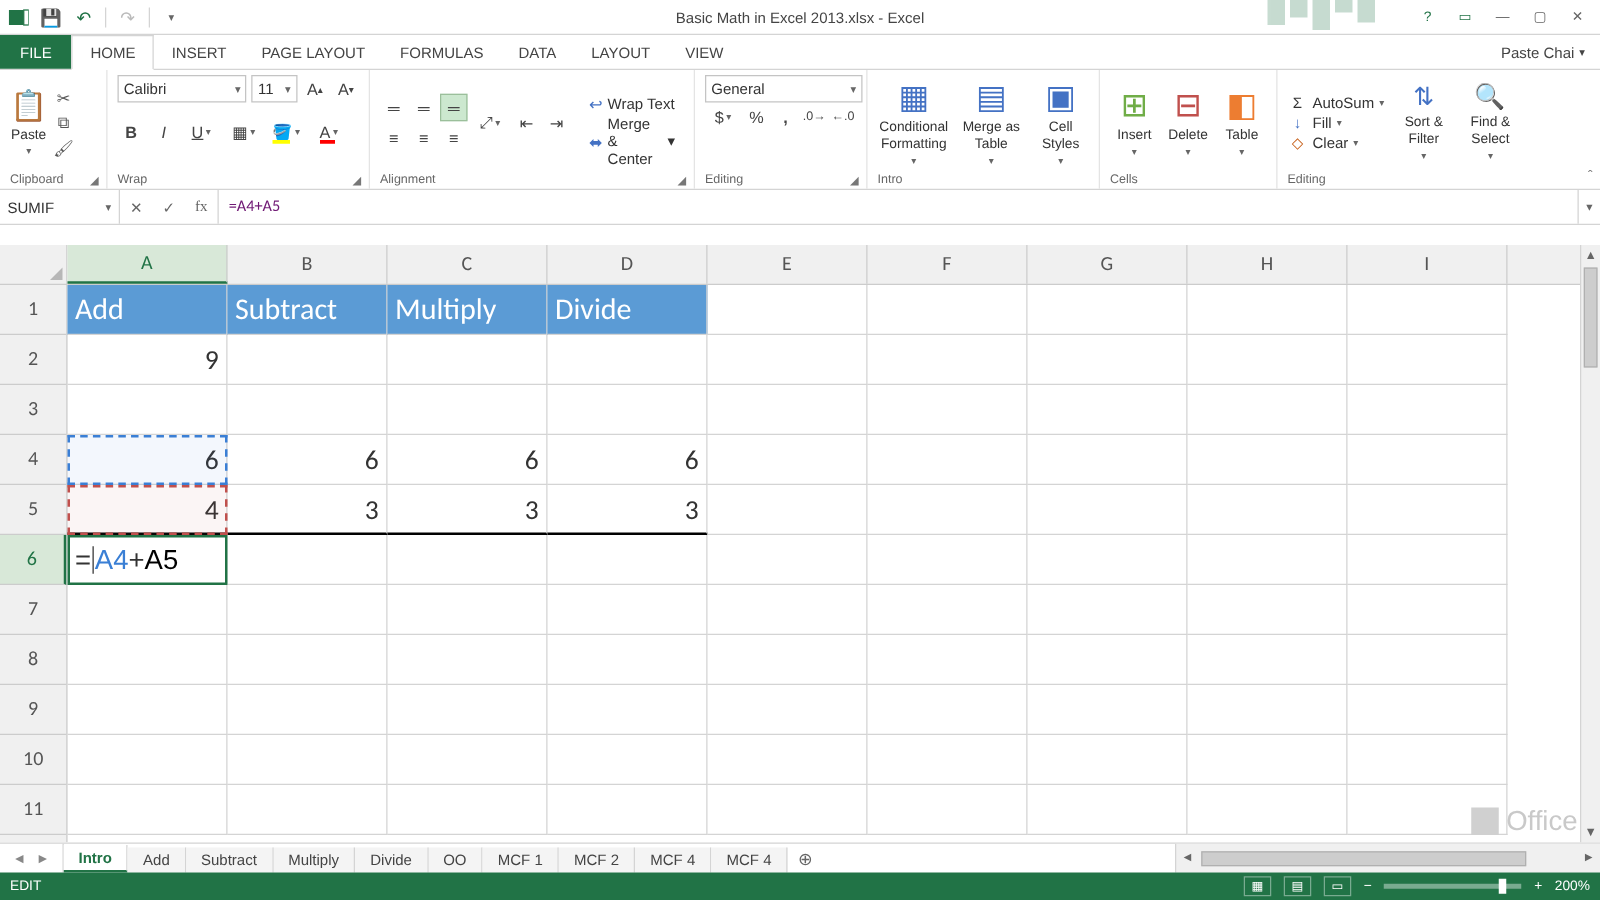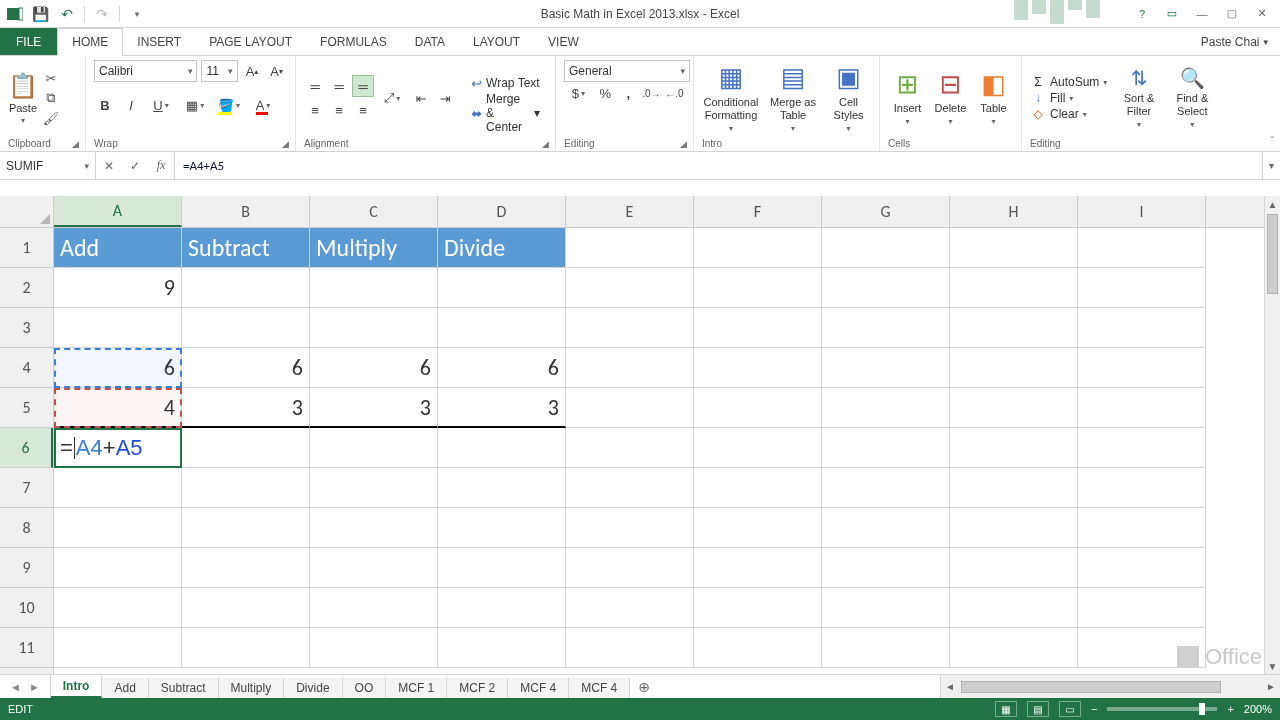--- a/index.html
+++ b/index.html
@@ -56,22 +56,22 @@
 .edit-col { display: flex; flex-direction: column; gap: 2px; }
 .edit-row { display: flex; align-items: center; gap: 4px; font-size: 12px; color: #333; }
 .edit-row .ic { width: 16px; text-align: center; }
 
 
 .fbar { height: 28px; border-bottom: 1px solid #d4d4d4; display: flex; align-items: stretch; }
 .namebox { width: 96px; border-right: 1px solid #d4d4d4; display: flex; align-items: center; padding: 0 6px; font-size: 12px; color: #333; position: relative; }
 .namebox .arr { margin-left: auto; font-size: 9px; color: #666; }
 .fbar-btns { display: flex; align-items: center; border-right: 1px solid #d4d4d4; }
 .fbar-btn { width: 26px; display: flex; align-items: center; justify-content: center; font-size: 12px; color: #666; }
-.fx { font-style: italic; font-family: "Times New Roman", serif; }
-.formula-input { flex: 1; padding: 0 8px; display: flex; align-items: center; font-size: 13px; font-family: Calibri, sans-serif; color: #0f172a; }
+.fx { font-family: "Times New Roman", serif; }
+.formula-input { flex: 1; padding: 0 8px; display: flex; align-items: center; font-size: 13px; font-family: Calibri, sans-serif; color: #701a75; }
 .fbar-expand { width: 18px; border-left: 1px solid #d4d4d4; display:flex; align-items:center; justify-content:center; font-size:10px; color:#666;}
 
 
 .grid-wrap { position: absolute; top: 196px; left: 0; right: 16px; bottom: 46px; overflow: hidden; background: #fff; }
 .corner { position: absolute; left: 0; top: 0; width: 54px; height: 32px; background: #f0f0f0; border-right: 1px solid #ccc; border-bottom: 1px solid #ccc; }
 .corner::after { content:""; position:absolute; right:3px; bottom:3px; width:0; height:0; border-left:10px solid transparent; border-bottom:10px solid #b7b7b7; }
 .colheads { position: absolute; left: 54px; top: 0; right: 0; height: 32px; display: flex; background: #f0f0f0; border-bottom: 1px solid #ccc; }
 .ch { border-right: 1px solid #ccc; display: flex; align-items: center; justify-content: center; font-size: 16px; color: #555; font-family: Calibri, sans-serif; }
 .ch.sel { background: #d8e8d8; color: #217346; border-bottom: 2px solid #217346; }
 .rowheads { position: absolute; left: 0; top: 32px; bottom: 0; width: 54px; background: #f0f0f0; border-right: 1px solid #ccc; }
@@ -85,21 +85,21 @@
 .cell.bb { border-bottom: 2px solid #000; }
 
 
 .ref-box { position: absolute; pointer-events: none; }
 .ref-a4 { border: 2px dashed #3a7fd5; background: rgba(58,127,213,0.06); }
 .ref-a5 { border: 2px dashed #c0504d; background: rgba(192,80,77,0.06); }
 .edit-cell { position: absolute; border: 2px solid #217346; background: #fff; display: flex; align-items: center; padding: 0 4px; font-family: Calibri, sans-serif; font-size: 22px; }
 .edit-cell .eq { color: #333; }
 .edit-cell .r1 { color: #3a7fd5; }
 .edit-cell .pl { color: #333; }
-.edit-cell .r2 { color: #1d4ed8; }
+.edit-cell .r2 { color: #000000; }
 .cursor { display:inline-block; width:1px; height:22px; background:#333; margin: 0 1px; vertical-align: middle; animation: blink 1s step-end infinite; }
 @keyframes blink { 50% { opacity: 0; } }
 
 
 .vscroll { position: absolute; right: 0; top: 196px; bottom: 46px; width: 16px; background: #f0f0f0; border-left: 1px solid #d4d4d4; }
 .vscroll .arrow { height: 16px; display:flex; align-items:center; justify-content:center; font-size:10px; color:#666; }
 .vscroll .thumb { position:absolute; left:2px; right:2px; top:18px; height:80px; background:#cdcdcd; border:1px solid #b0b0b0; }
 
 
 .sheetbar { position: absolute; left: 0; right: 0; bottom: 22px; height: 24px; background: #fff; border-top: 1px solid #d4d4d4; display: flex; align-items: stretch; }

